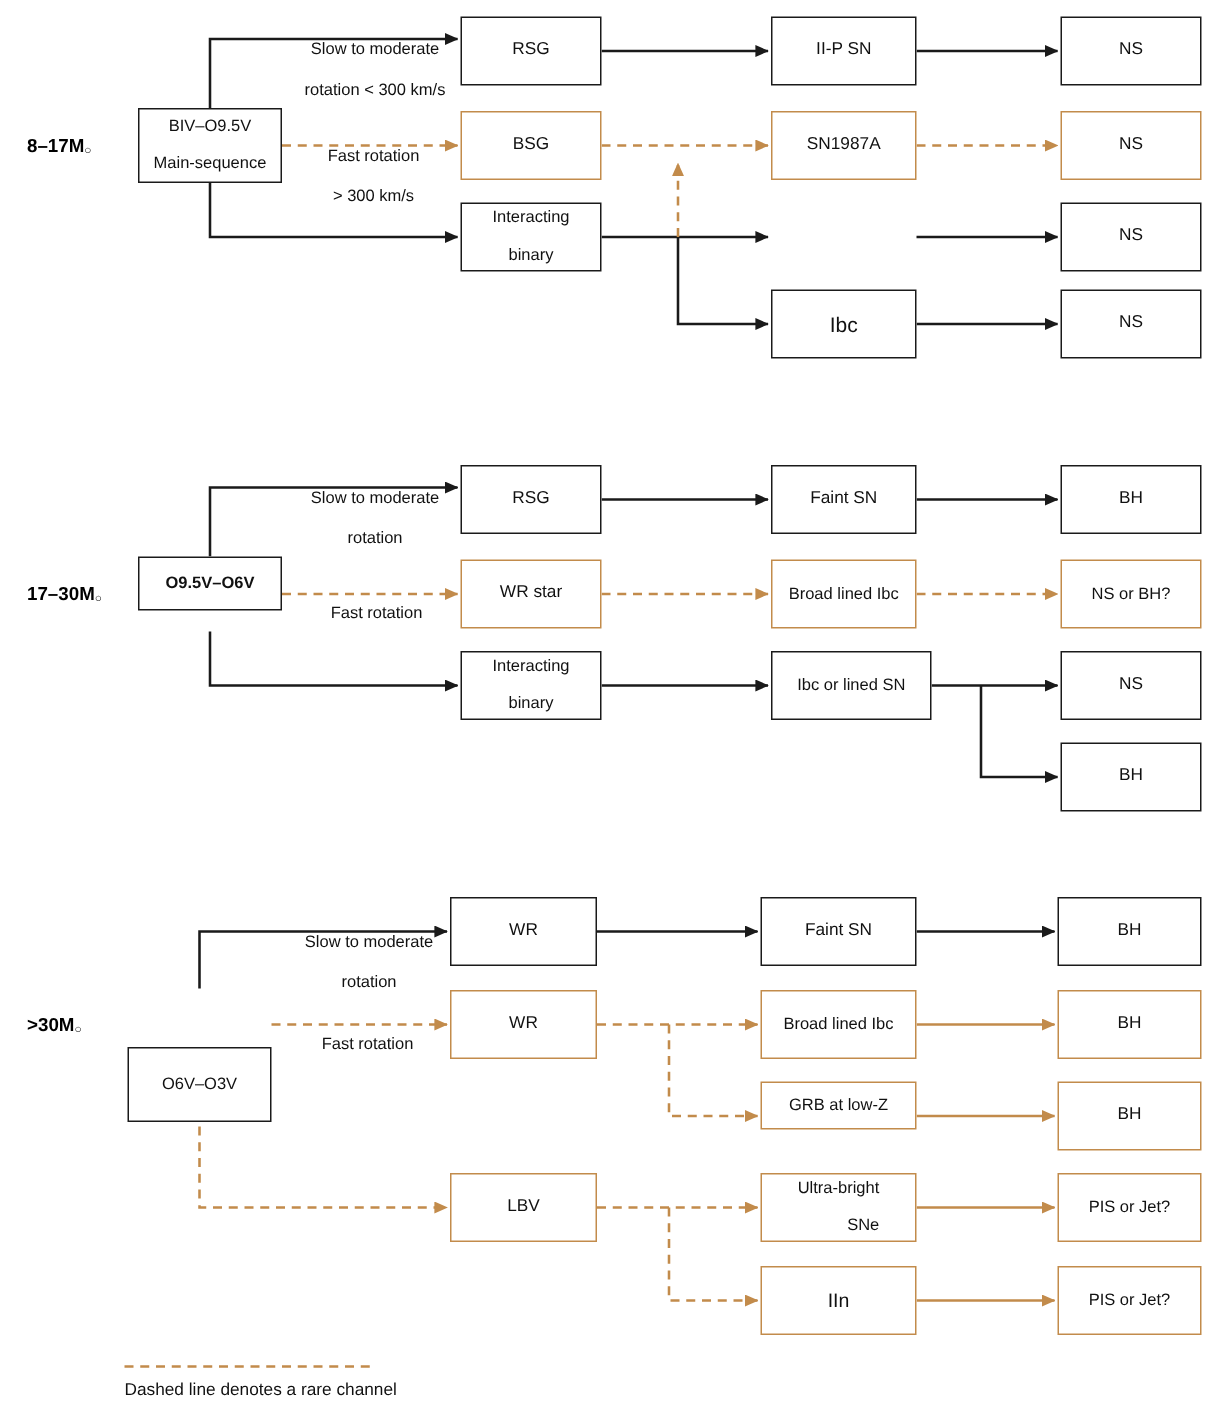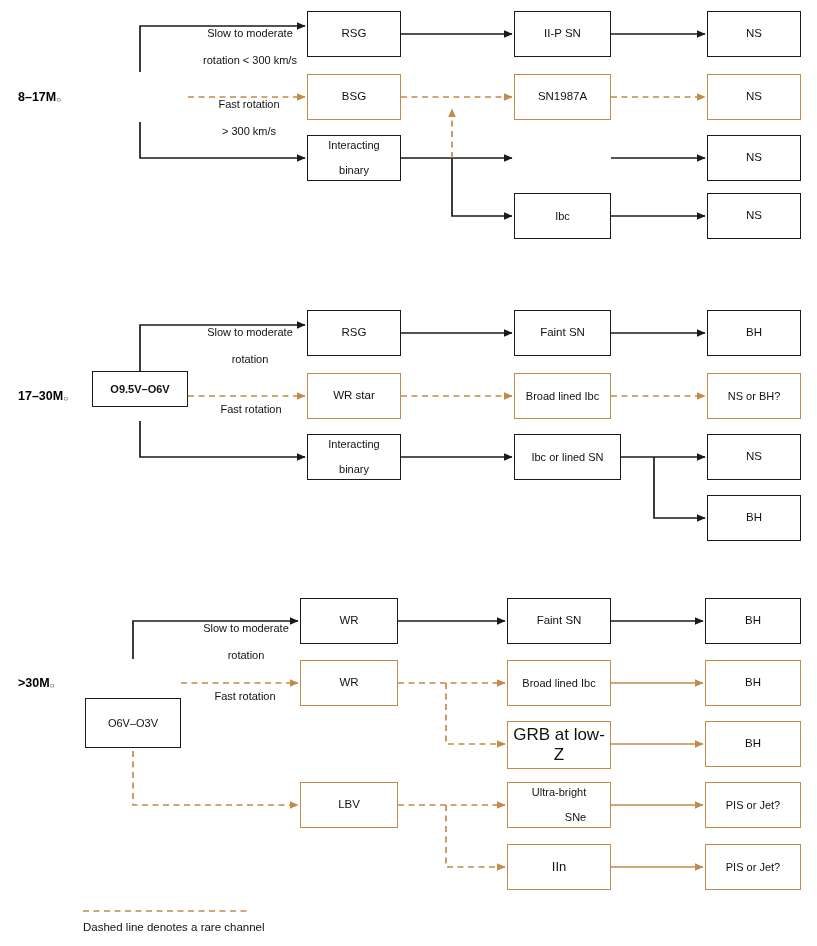--- a/index.html
+++ b/index.html
@@ -135,38 +135,41 @@
   </div>
 
   <div class="edgelabel" style="left:172px;top:609px;width:148px;">
     <div>Slow to moderate</div>
     <div>rotation</div>
   </div>
   <div class="edgelabel" style="left:190px;top:677px;width:110px;">
     <div>Fast rotation</div>
   </div>
 
+  <div class="node black" style="left:92px;top:72px;width:96px;height:50px;font-size:11px;">
+    <span><span>BIV–O9.5V</span><br><span>Main-sequence</span></span>
+  </div>
 
   <div class="node black" style="left:307px;top:11px;width:94px;height:46px;font-size:11.5px;">
     <span>RSG</span>
   </div>
   <div class="node orange" style="left:307px;top:74px;width:94px;height:46px;font-size:11.5px;">
     <span>BSG</span>
   </div>
   <div class="node black" style="left:307px;top:135px;width:94px;height:46px;font-size:11px;">
     <span><span>Interacting</span><br><span>binary</span></span>
   </div>
 
   <div class="node black" style="left:514px;top:11px;width:97px;height:46px;font-size:11.5px;">
     <span>II-P SN</span>
   </div>
   <div class="node orange" style="left:514px;top:74px;width:97px;height:46px;font-size:11.5px;">
     <span>SN1987A</span>
   </div>
-  <div class="node black" style="left:514px;top:193px;width:97px;height:46px;font-size:11px;">
+  <div class="node black" style="left:514px;top:193px;width:97px;height:46px;font-size:14px;">
     <span>Ibc</span>
   </div>
 
   <div class="node black" style="left:707px;top:11px;width:94px;height:46px;font-size:11.5px;">
     <span>NS</span>
   </div>
   <div class="node orange" style="left:707px;top:74px;width:94px;height:46px;font-size:11.5px;">
     <span>NS</span>
   </div>
   <div class="node black" style="left:707px;top:135px;width:94px;height:46px;font-size:11.5px;">
@@ -226,21 +229,21 @@
   <div class="node orange" style="left:300px;top:782px;width:98px;height:46px;font-size:11.5px;">
     <span>LBV</span>
   </div>
 
   <div class="node black" style="left:507px;top:598px;width:104px;height:46px;font-size:11.5px;">
     <span>Faint SN</span>
   </div>
   <div class="node orange" style="left:507px;top:660px;width:104px;height:46px;font-size:11px;">
     <span>Broad lined Ibc</span>
   </div>
-  <div class="node orange" style="left:507px;top:721px;width:104px;height:48px;font-size:17px;">
+  <div class="node orange" style="left:507px;top:721px;width:104px;height:32px;font-size:11px;">
     <span>GRB at low-Z</span>
   </div>
   <div class="node orange" style="left:507px;top:782px;width:104px;height:46px;font-size:11px;text-align:right;">
     <span><span>Ultra-bright</span><br><span>SNe</span></span>
   </div>
   <div class="node orange" style="left:507px;top:844px;width:104px;height:46px;font-size:13px;">
     <span>IIn</span>
   </div>
 
   <div class="node black" style="left:705px;top:598px;width:96px;height:46px;font-size:11.5px;">

